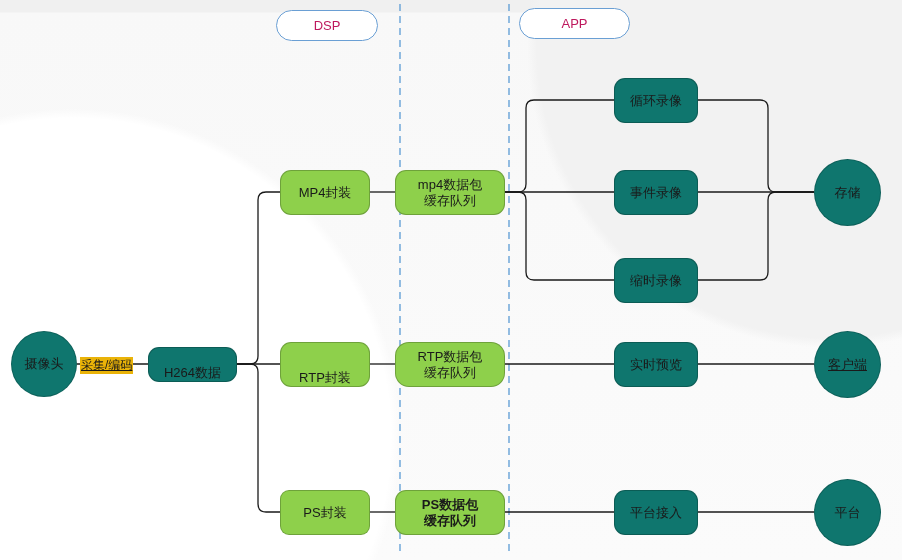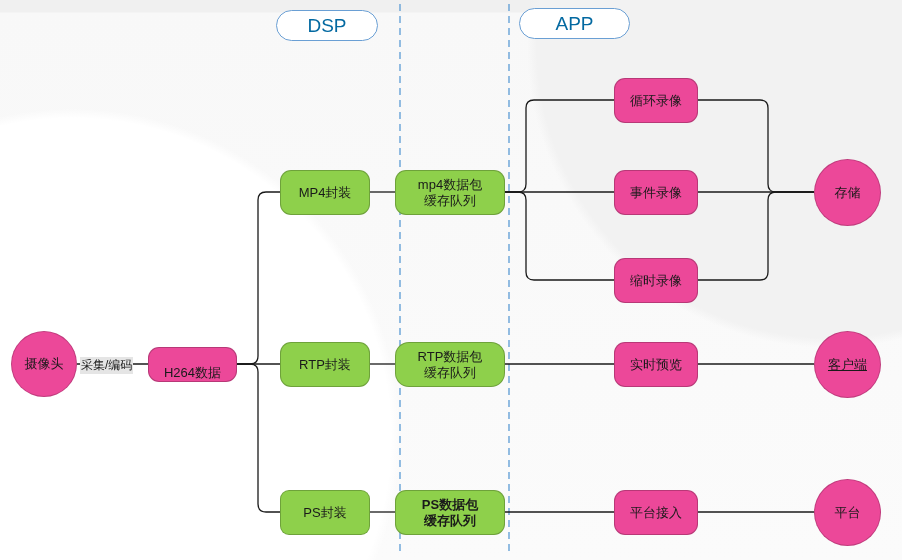--- a/index.html
+++ b/index.html
@@ -19,29 +19,29 @@
   svg.edges{position:absolute;left:0;top:0;width:902px;height:560px;overflow:visible;}
   .edge{fill:none;stroke:#1a1a1a;stroke-width:1.3;}
   .lane-line{stroke:#5b9bd5;stroke-width:1.3;stroke-dasharray:7 5;fill:none;}
 
   .node{position:absolute;box-sizing:border-box;display:flex;align-items:center;
         justify-content:center;text-align:center;line-height:1.22;color:#1a1a1a;
         font-size:13px;}
   .node.rect{border-radius:11px;border:1px solid rgba(0,0,0,.22);}
   .node.circle{border-radius:50%;border:1px solid rgba(0,0,0,.18);}
   .node.green{background:#8ED04B;}
-  .node.orange{background:#ec4899;}
+  .node.orange{background:#0f766e;}
   .node .lbl{pointer-events:none;white-space:pre-line;}
 
   .lane-pill{position:absolute;box-sizing:border-box;background:#ffffff;
     border:1px solid #6a9fd4;border-radius:999px;display:flex;align-items:center;
-    justify-content:center;font-size:19px;color:#0369a1;}
+    justify-content:center;font-size:13px;color:#be185d;}
 
-  .edge-label{position:absolute;background:#e5e5e5;padding:0 1px;font-size:12px;
-    color:#1a1a1a;white-space:nowrap;}
+  .edge-label{position:absolute;background:#eab308;padding:0 1px;font-size:12px;
+    color:#1a1a1a;white-space:nowrap;text-decoration:underline;}
 </style>
 </head>
 <body>
 
 <div id="stage">
 
   <div class="bg-sheen"></div>
 
   <svg class="edges" viewBox="0 0 902 560">
 
@@ -87,21 +87,21 @@
     <span class="lbl">H264数据</span>
   </div>
 
   <div class="edge-label" style="left:80px;top:357px;">
     <span>采集/编码</span>
   </div>
 
   <div class="node rect green" style="left:280px;top:170px;width:90px;height:45px;">
     <span class="lbl">MP4封装</span>
   </div>
-  <div class="node rect green" style="left:280px;top:342px;width:90px;height:45px;">
+  <div class="node rect green" style="left:280px;top:342px;width:90px;height:45px;align-items:flex-end;">
     <span class="lbl">RTP封装</span>
   </div>
   <div class="node rect green" style="left:280px;top:490px;width:90px;height:45px;border-radius:9px;">
     <span class="lbl">PS封装</span>
   </div>
 
   <div class="node rect green" style="left:395px;top:170px;width:110px;height:45px;">
     <span class="lbl">mp4数据包
 缓存队列</span>
   </div>

